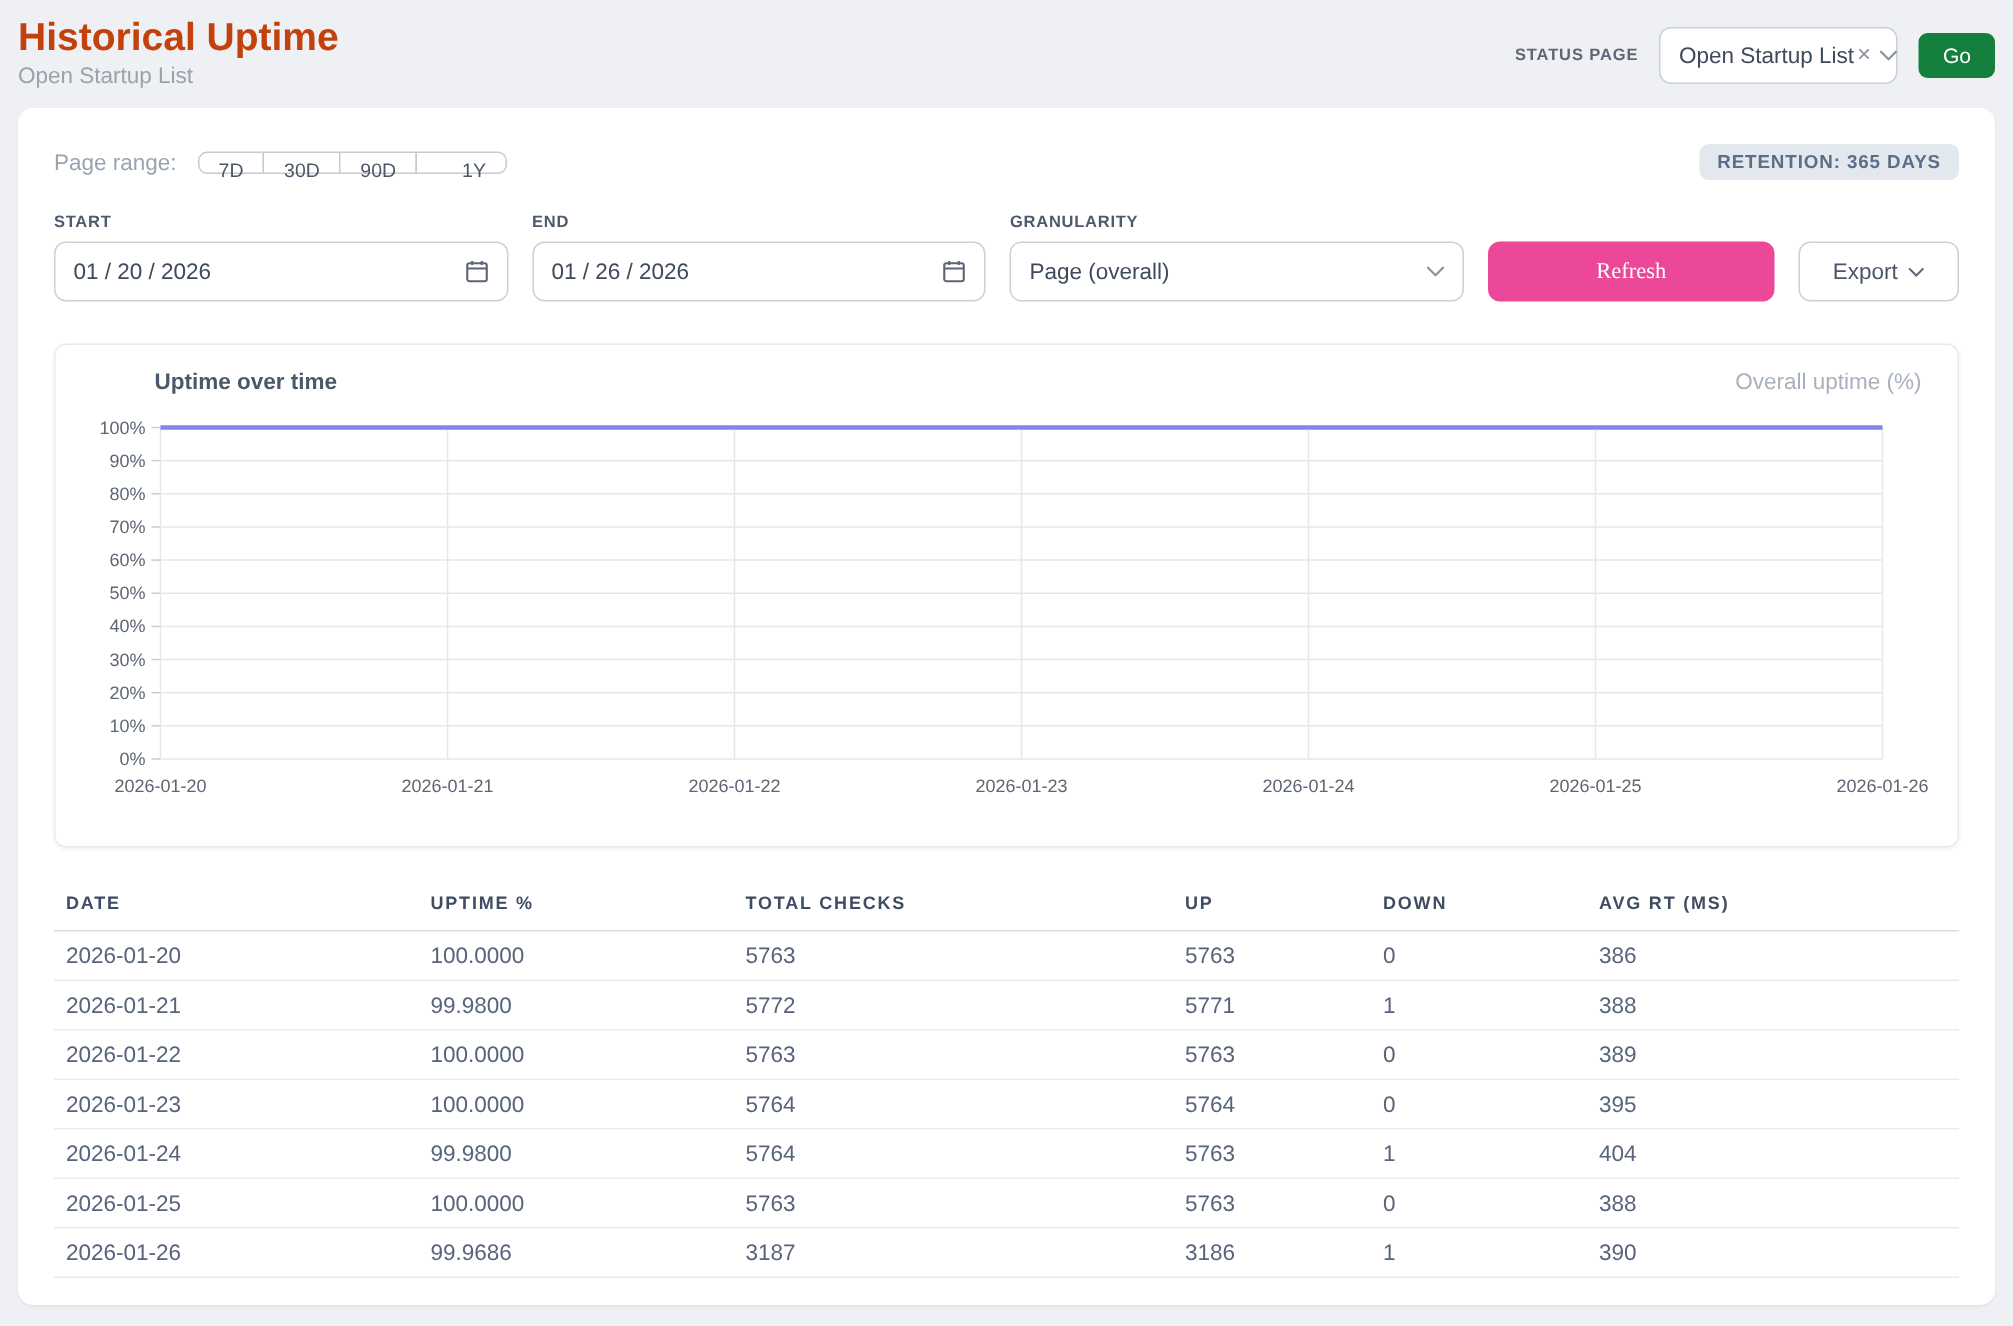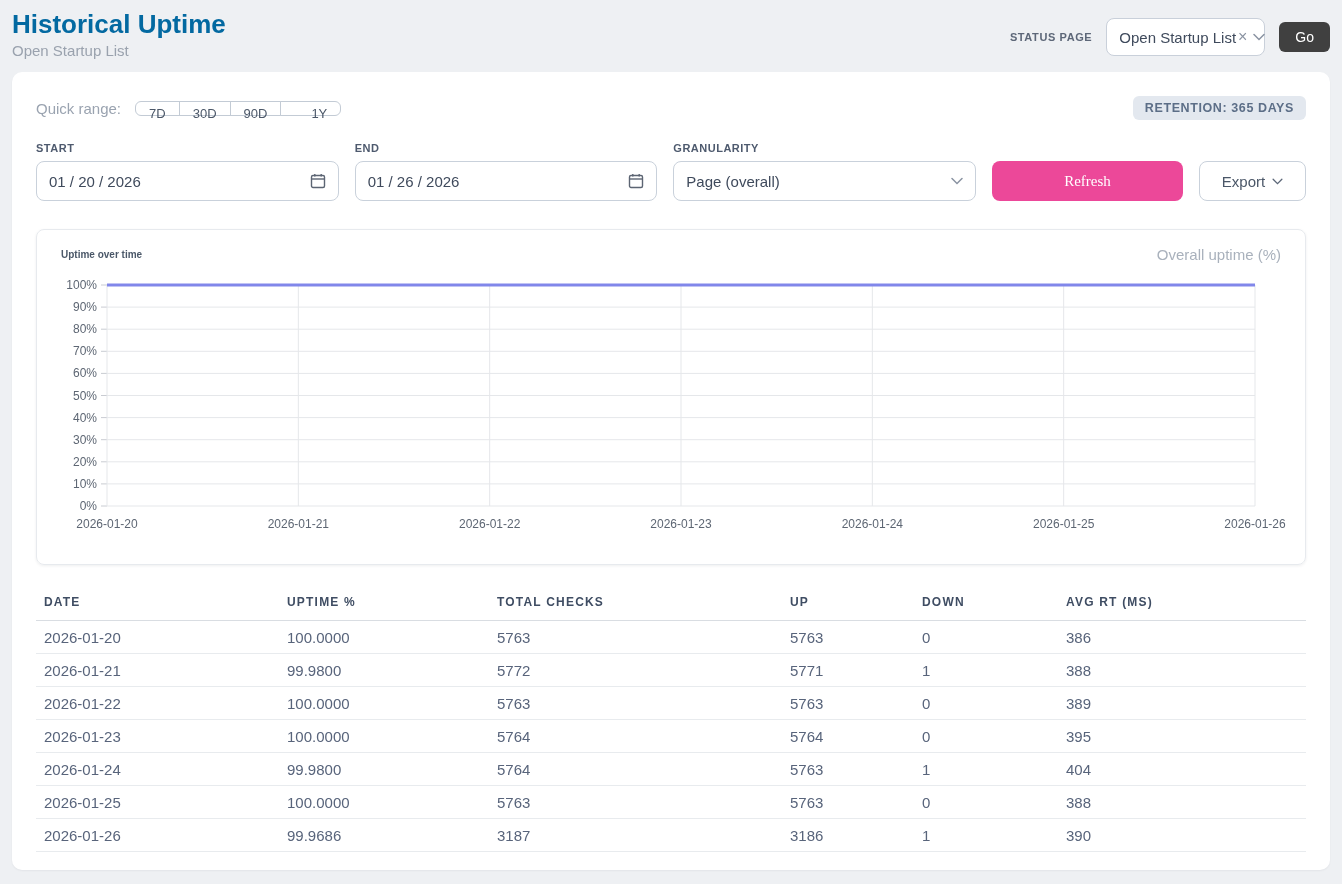--- a/index.html
+++ b/index.html
@@ -7,32 +7,32 @@
   body {
     width:1342px; height:884px;
     background:#eef0f3;
     font-family:"Liberation Sans", sans-serif;
     color:#3f4a5c;
     padding:0 12px;
     overflow:hidden;
   }
   
   .page-header { display:flex; justify-content:space-between; align-items:flex-start; padding-top:10px; height:62px; }
-  .page-title { font-size:26px; font-weight:700; color:#0369a1; line-height:1.1; margin:0; }
+  .page-title { font-size:26px; font-weight:700; color:#c2410c; line-height:1.1; margin:0; }
   .page-subtitle { font-size:15px; color:#9aa2ae; margin-top:3px; }
   .header-right { display:flex; align-items:center; gap:14px; margin-top:8px; }
   .small-label { font-size:11px; letter-spacing:.6px; color:#5d6778; font-weight:600; }
   .select-box {
     display:flex; align-items:center; gap:6px;
     background:#fff; border:1px solid #c9d0da; border-radius:8px;
     height:38px; padding:0 12px; font-size:15px; color:#3f4a5c; cursor:pointer;
   }
   .muted-glyph { color:#8a93a2; }
   .btn-primary {
-    background:#404040; color:#fff; border:none; border-radius:6px;
+    background:#15803d; color:#fff; border:none; border-radius:6px;
     font-size:14px; padding:7px 16px; cursor:pointer; font-family:inherit;
   }
   
   .main-card {
     background:#fff; border-radius:10px;
     box-shadow:0 1px 2px rgba(16,24,40,.05);
     padding:24px; margin-top:10px; height:798px;
   }
   .row-1 { display:flex; justify-content:space-between; align-items:center; }
   .quick-range-wrap { display:flex; align-items:center; gap:14px; }
@@ -68,21 +68,21 @@
     border:1px solid #c9d1db; border-radius:8px; font-size:15px; cursor:pointer;
     display:flex; align-items:center; justify-content:center; gap:7px; font-family:inherit; flex:none;
   }
   
   .chart-card {
     margin-top:28px; border:1px solid #e7eaee; border-radius:8px;
     box-shadow:0 1px 3px rgba(16,24,40,.07);
     padding:16px 24px 12px; height:336px;
   }
   .chart-head { display:flex; justify-content:space-between; align-items:center; margin-bottom:12px; }
-  .chart-title { font-size:10px; font-weight:700; color:#4b5869; }
+  .chart-title { font-size:15px; font-weight:700; color:#4b5869;margin-left:42px; }
   .chart-legend { font-size:15px; color:#a9b1bc; }
   #chart-svg { display:block; overflow:visible; }
   
   table.data-table { width:100%; border-collapse:collapse; margin-top:24px; }
   .data-table th {
     text-align:left; font-size:12px; letter-spacing:1.2px; color:#3f4d63;
     font-weight:700; padding:6px 8px 11px; border-bottom:1px solid #d9dde2;
   }
   .data-table td {
     font-size:15px; color:#58647b; padding:0 8px; height:33px;
@@ -108,21 +108,21 @@
         </svg>
     </div>
     <button class="btn-primary">Go</button>
   </div>
 </div>
 
 <div class="main-card">
 
   <div class="row-1">
     <div class="quick-range-wrap">
-      <span class="quick-range-label">Quick range:</span>
+      <span class="quick-range-label">Page range:</span>
       <div class="segmented">
         <button>7D</button>
         <button>30D</button>
         <button>90D</button>
         <button>1Y</button>
       </div>
     </div>
     <span class="badge">RETENTION: 365 DAYS</span>
   </div>
 

